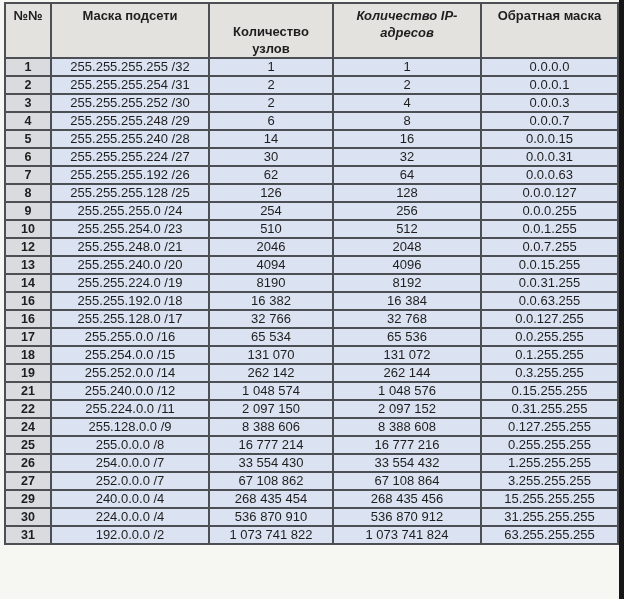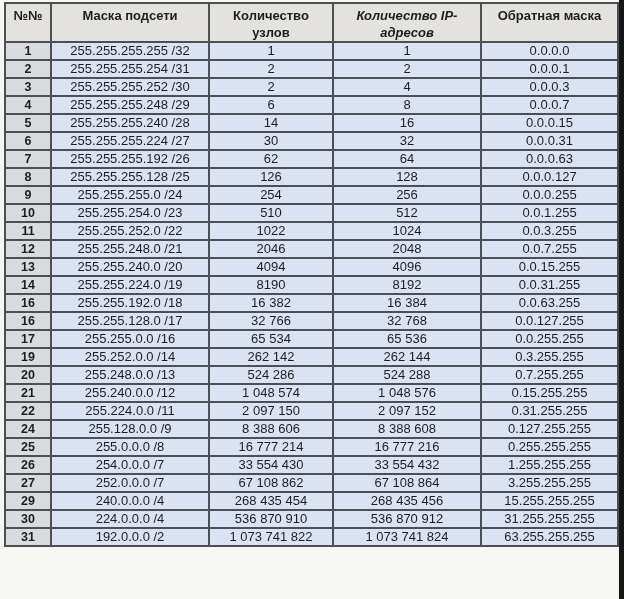--- a/index.html
+++ b/index.html
@@ -45,21 +45,21 @@
     background: var(--header-bg);
     font-weight: bold;
     font-size: 13px;
     line-height: 17px;
     vertical-align: top;
     text-align: center;
     height: 36px;
     padding-top: 3px;
   }
   th .hdr-span { display: inline-block; }
-  th:nth-child(3) .hdr-span { max-width: 7em; }
+  th:nth-child(3) .hdr-span { max-width: 7em; margin-top: 16px; }
   th:nth-child(4) .hdr-span { max-width: 9em; font-style: italic; }
   td {
     height: 16.3px;
     font-size: 13px;
     line-height: 16px;
     text-align: center;
     vertical-align: middle;
     padding: 0;
     white-space: nowrap;
     overflow: hidden;
@@ -169,27 +169,20 @@
           <td class="val-cell">0.0.0.255</td>
         </tr>
         <tr>
           <td class="num-cell">10</td>
           <td class="val-cell">255.255.254.0 /23</td>
           <td class="val-cell">510</td>
           <td class="val-cell">512</td>
           <td class="val-cell">0.0.1.255</td>
         </tr>
         <tr>
-          <td class="num-cell">11</td>
-          <td class="val-cell">255.255.252.0 /22</td>
-          <td class="val-cell">1022</td>
-          <td class="val-cell">1024</td>
-          <td class="val-cell">0.0.3.255</td>
-        </tr>
-        <tr>
           <td class="num-cell">12</td>
           <td class="val-cell">255.255.248.0 /21</td>
           <td class="val-cell">2046</td>
           <td class="val-cell">2048</td>
           <td class="val-cell">0.0.7.255</td>
         </tr>
         <tr>
           <td class="num-cell">13</td>
           <td class="val-cell">255.255.240.0 /20</td>
           <td class="val-cell">4094</td>
@@ -218,32 +211,32 @@
           <td class="val-cell">0.0.127.255</td>
         </tr>
         <tr>
           <td class="num-cell">17</td>
           <td class="val-cell">255.255.0.0 /16</td>
           <td class="val-cell">65 534</td>
           <td class="val-cell">65 536</td>
           <td class="val-cell">0.0.255.255</td>
         </tr>
         <tr>
+          <td class="num-cell">18</td>
+          <td class="val-cell">255.254.0.0 /15</td>
+          <td class="val-cell">131 070</td>
+          <td class="val-cell">131 072</td>
+          <td class="val-cell">0.1.255.255</td>
+        </tr>
+        <tr>
           <td class="num-cell">19</td>
           <td class="val-cell">255.252.0.0 /14</td>
           <td class="val-cell">262 142</td>
           <td class="val-cell">262 144</td>
           <td class="val-cell">0.3.255.255</td>
-        </tr>
-        <tr>
-          <td class="num-cell">20</td>
-          <td class="val-cell">255.248.0.0 /13</td>
-          <td class="val-cell">524 286</td>
-          <td class="val-cell">524 288</td>
-          <td class="val-cell">0.7.255.255</td>
         </tr>
         <tr>
           <td class="num-cell">21</td>
           <td class="val-cell">255.240.0.0 /12</td>
           <td class="val-cell">1 048 574</td>
           <td class="val-cell">1 048 576</td>
           <td class="val-cell">0.15.255.255</td>
         </tr>
         <tr>
           <td class="num-cell">22</td>

